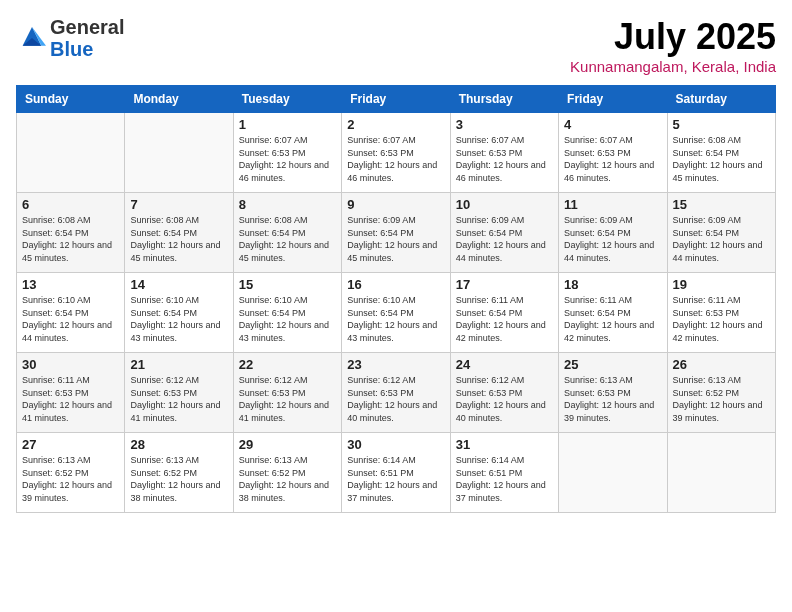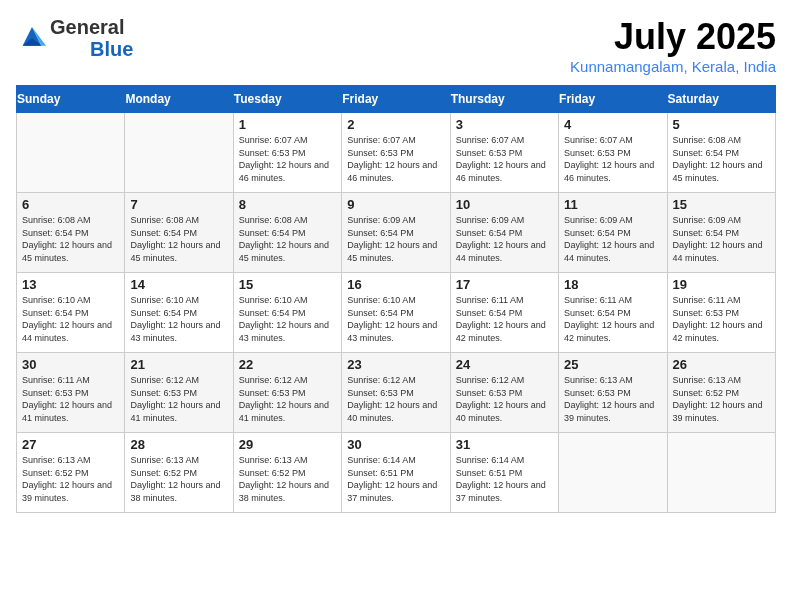--- a/index.html
+++ b/index.html
@@ -22,51 +22,50 @@
       align-items: center;
     }
     .logo-text {
       font-size: 20px;
       font-weight: bold;
       color: #333;
       line-height: 1.1;
     }
     .logo-text span {
       color: #1565c0;
-      margin-left: 40px;
     }
     .logo-icon {
       width: 32px;
       height: 28px;
       margin-right: 2px;
       position: relative;
     }
     .title-block {
       text-align: right;
     }
     .month-title {
       font-size: 36px;
       font-weight: bold;
       color: #000000;
     }
     .location-title {
       font-size: 15px;
-      color: #3b82f6;
+      color: #be185d;
     }
     table {
       width: 100%;
       border-collapse: collapse;
       table-layout: fixed;
     }
     th {
       background-color: #1565c0;
       color: #fff;
       font-size: 12px;
       font-weight: bold;
-      padding: 6px 0;
+      padding: 6px 8px;
       text-align: left;
       border: 1px solid #1565c0;
     }
     td {
       border: 1px solid #ccc;
       vertical-align: top;
       padding: 4px 5px;
       font-size: 9.5px;
       color: #333;
       height: 80px;

